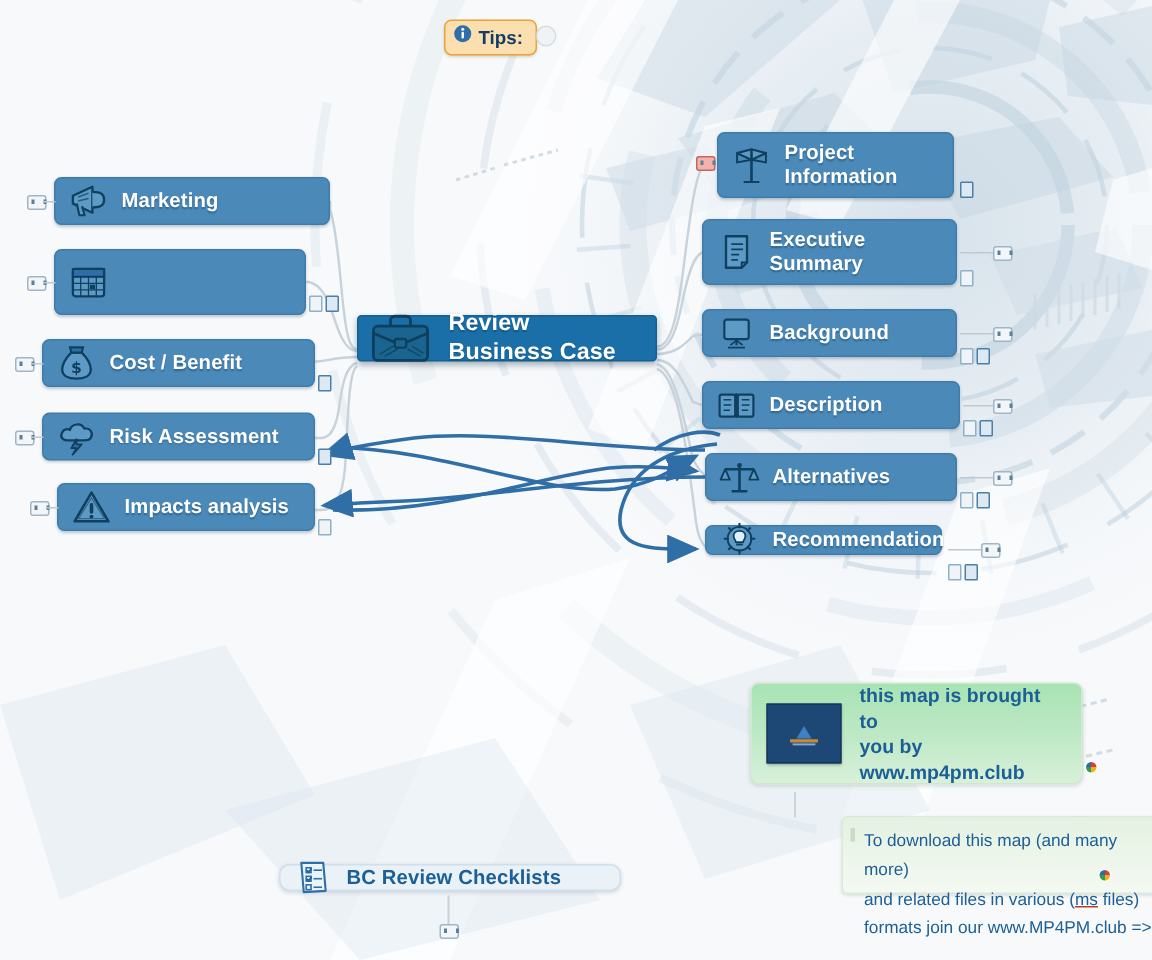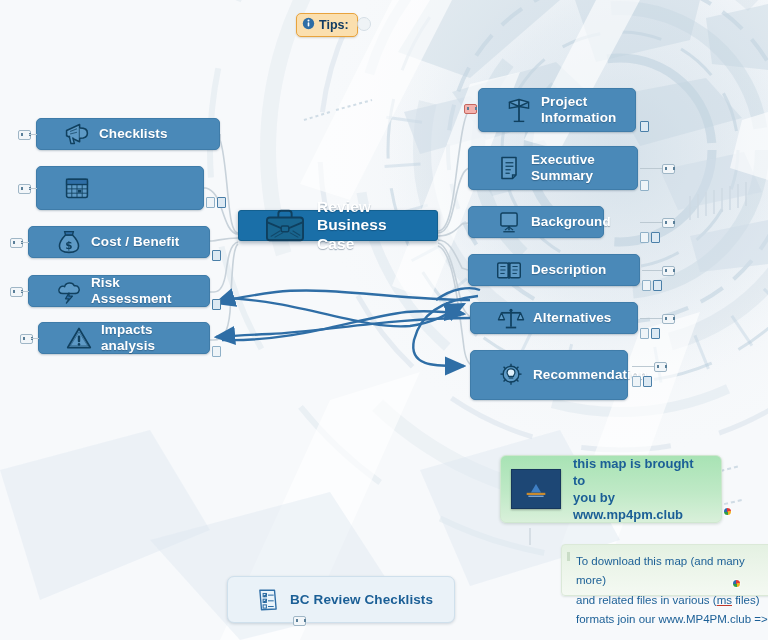--- a/index.html
+++ b/index.html
@@ -21,21 +21,21 @@
 
   
   .node{
     position:absolute;
     background:#4a89b8;
     border:1px solid #3f7ca9;
     border-radius:5px;
     box-shadow:0 1px 2px rgba(20,50,80,.25);
     display:flex;align-items:center;
     box-sizing:border-box;
-    padding:0 10px 0 24px;
+    padding:0 10px 0 6px;
   }
   .node .ico{
     width:32px;height:32px;flex:0 0 32px;
     margin-right:6px;
     display:flex;align-items:center;justify-content:center;
   }
   .node .lbl{
     color:#ffffff;
     font-size:13.5px;
     font-weight:bold;
@@ -317,21 +317,21 @@
       <svg width="28" height="26" viewBox="0 0 32 30">
         <path d="M4 11 L19 4 L19 24 L4 17 Z" fill="#5e9ac6" stroke="#10405f" stroke-width="1.8" stroke-linejoin="round"></path>
         <path d="M19 8 C26 8 28 10 28 14 C28 18 26 20 19 20" fill="#5e9ac6" stroke="#10405f" stroke-width="1.8"></path>
         <path d="M7 17 L9 26 L13 26 L11 19" fill="#5e9ac6" stroke="#10405f" stroke-width="1.6" stroke-linejoin="round"></path>
         <g stroke="#10405f" stroke-width="1.2" opacity=".7">
           <line x1="8" y1="12" x2="16" y2="9"></line>
             <line x1="8" y1="15" x2="16" y2="13"></line>
         </g>
       </svg>
     </span>
-    <span class="lbl">Checklists</span>
+    <span class="lbl">Marketing</span>
   </div>
   <div class="marker" style="left:18px;top:130px;"></div>
   <div class="leader" style="left:29px;top:134px;width:8px;"></div>
 
   <div class="node" style="left:36px;top:166px;width:168px;height:44px;">
     <span class="ico">
       <svg width="28" height="26" viewBox="0 0 32 30">
         <rect x="4" y="5" width="24" height="21" rx="2" fill="#5e9ac6" stroke="#10405f" stroke-width="1.8"></rect>
         <rect x="4" y="5" width="24" height="6" fill="#2f6ea6" stroke="#10405f" stroke-width="1.6"></rect>
         <g stroke="#10405f" stroke-width="1">
@@ -431,21 +431,21 @@
       </svg>
     </span>
     <span class="lbl">Executive Summary</span>
   </div>
   <div class="leader" style="left:640px;top:168px;width:22px;"></div>
   <div class="marker" style="left:662px;top:164px;"></div>
   <div class="adorn" style="left:640px;top:180px;">
     <span class="pg"></span>
   </div>
 
-  <div class="node" style="left:468px;top:206px;width:136px;height:32px;">
+  <div class="node" style="left:468px;top:206px;width:170px;height:32px;">
     <span class="ico">
       <svg width="26" height="26" viewBox="0 0 32 32">
         <rect x="6" y="5" width="20" height="16" rx="2" fill="#5e9ac6" stroke="#10405f" stroke-width="1.8"></rect>
         <line x1="16" y1="21" x2="16" y2="26" stroke="#10405f" stroke-width="1.8"></line>
         <line x1="9" y1="28" x2="23" y2="28" stroke="#10405f" stroke-width="1.6"></line>
         <line x1="11" y1="26" x2="16" y2="22" stroke="#10405f" stroke-width="1.4"></line>
         <line x1="21" y1="26" x2="16" y2="22" stroke="#10405f" stroke-width="1.4"></line>
       </svg>
     </span>
     <span class="lbl">Background</span>
@@ -495,21 +495,21 @@
     </span>
     <span class="lbl">Alternatives</span>
   </div>
   <div class="leader" style="left:640px;top:318px;width:22px;"></div>
   <div class="marker" style="left:662px;top:314px;"></div>
   <div class="adorn" style="left:640px;top:328px;">
     <span class="pg"></span>
     <span class="pg b"></span>
   </div>
 
-  <div class="node" style="left:470px;top:350px;width:158px;height:50px;">
+  <div class="node" style="left:470px;top:350px;width:158px;height:20px;">
     <span class="ico">
       <svg width="28" height="28" viewBox="0 0 32 32">
         <g stroke="#10405f" stroke-width="1.5" fill="#5e9ac6">
           <circle cx="16" cy="15" r="9"></circle>
         </g>
         <g stroke="#10405f" stroke-width="1.6">
           <line x1="16" y1="3" x2="16" y2="7"></line>
             <line x1="16" y1="23" x2="16" y2="27"></line>
           <line x1="4" y1="15" x2="8" y2="15"></line>
             <line x1="24" y1="15" x2="28" y2="15"></line>
@@ -550,21 +550,21 @@
   <div class="note" style="left:525px;top:544px;width:222px;height:52px;">
     <span class="bullet"></span>
     <span class="ntxt">
       <span>To download this map (and many more)</span><br>
       <span>and related files in various (</span><u>ms</u><span> files)</span><br>
       <span>formats join our www.MP4PM.club =&gt;</span>
     </span>
   </div>
   <div class="dot" style="left:733px;top:580px;"></div>
 
-  <div class="node float" style="left:186px;top:576px;width:228px;height:47px;margin-left:41px;">
+  <div class="node float" style="left:186px;top:576px;width:228px;height:18px;">
     <span class="ico">
       <svg width="26" height="26" viewBox="0 0 32 32">
         <path d="M6 4 L24 4 L26 27 L8 28 Z" fill="#eaf4fb" stroke="#2f6ea6" stroke-width="1.7" stroke-linejoin="round"></path>
         <g stroke="#2f6ea6" stroke-width="1.3" fill="none">
           <rect x="10" y="8" width="4" height="4"></rect>
             <rect x="10" y="15" width="4" height="4"></rect>
             <rect x="10" y="22" width="4" height="4"></rect>
           <line x1="16" y1="10" x2="23" y2="10"></line>
             <line x1="16" y1="17" x2="23" y2="17"></line>
             <line x1="16" y1="24" x2="23" y2="24"></line>

